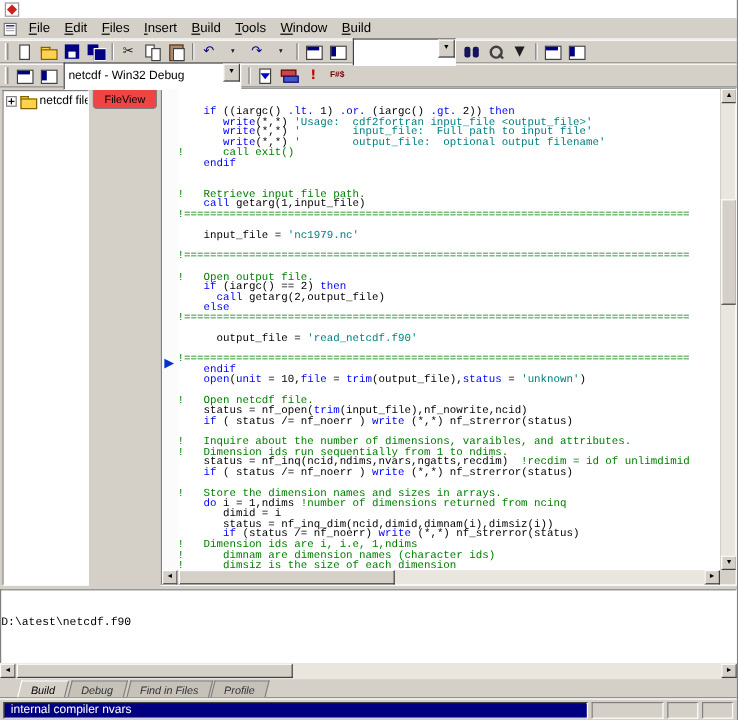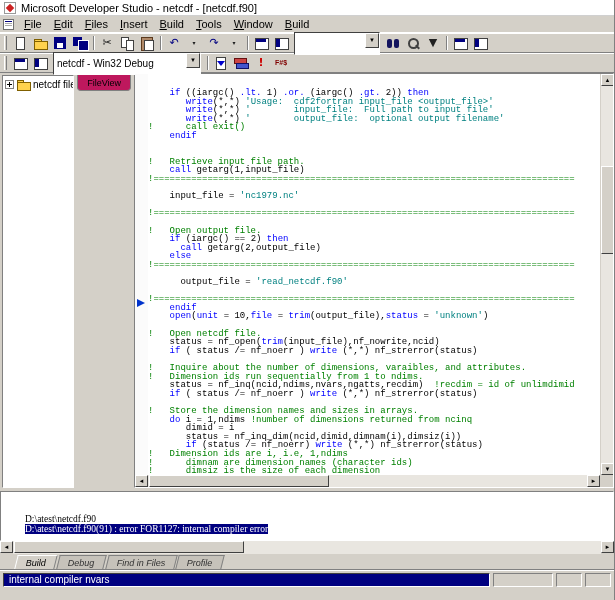--- a/index.html
+++ b/index.html
@@ -63,21 +63,21 @@
   .left{width:131px;display:flex;flex-direction:row}
   .tree{flex:1;margin:2px 0 0 2px;background:#fff;border:1px solid;border-color:#808080 #fff #fff #808080;overflow:hidden;padding:1px}
   .treeitem{display:flex;align-items:center;gap:3px;padding:2px 1px;font-size:10px;white-space:nowrap}
   .plusbox{width:9px;height:9px;background:#fff;border:1px solid #808080;position:relative;flex:0 0 auto}
   .plusbox::before{content:"";position:absolute;left:1px;top:3px;width:5px;height:1px;background:#000}
   .plusbox::after{content:"";position:absolute;left:3px;top:1px;width:1px;height:5px;background:#000}
   .mini-folder{width:13px;height:10px;position:relative;flex:0 0 auto}
   .mini-folder::before{content:"";position:absolute;left:0;top:0;width:5px;height:3px;background:#ffd24d;border:1px solid #806000;border-bottom:none}
   .mini-folder::after{content:"";position:absolute;left:0;top:2px;width:12px;height:7px;background:#ffd24d;border:1px solid #806000}
   .tabstrip{height:18px;display:flex;align-items:stretch;padding:1px 0 0 3px}
-  .wtab{font-size:9px;padding:1px 9px 0 9px;background:#be185d;border:1px solid #808080;border-top:1px solid #d4d0c8;border-radius:0 0 4px 4px;display:flex;align-items:center;gap:3px}
+  .wtab{font-size:9px;padding:1px 9px 0 9px;background:#ef4444;border:1px solid #808080;border-top:1px solid #d4d0c8;border-radius:0 0 4px 4px;display:flex;align-items:center;gap:3px}
   .vsplit{width:3px}
 
   .editorwrap{flex:1;display:flex;flex-direction:column;border:1px solid;border-color:#808080 #fff #fff #808080;background:#fff}
   .edrow{flex:1;display:flex;overflow:hidden}
   .selmargin{width:13px;background:#fbfbfb;position:relative;flex:0 0 auto}
   .marker{position:absolute;left:2px;width:0;height:0;border-left:8px solid #0033cc;border-top:4px solid transparent;border-bottom:4px solid transparent}
   .code{flex:1;font-family:"Liberation Mono",monospace;font-size:9px;line-height:8.6px;white-space:pre;overflow:hidden;padding-top:15px}
   .cl{height:8.6px}
   .t-k{color:#0000ff}.t-c{color:#008000}.t-s{color:#008080}.t-p{color:#000}
 
@@ -86,42 +86,41 @@
   .sbtn{width:13px;height:12px;background:#d4d0c8;border:1px solid;border-color:#fff #404040 #404040 #fff;display:flex;align-items:center;justify-content:center;font-size:6px;color:#000;flex:0 0 auto}
   .vscroll .sbtn{position:absolute;left:0}
   .vthumb{position:absolute;left:0;width:13px;background:#d4d0c8;border:1px solid;border-color:#fff #404040 #404040 #fff}
   .hscrollrow{height:12px;display:flex;flex:0 0 auto}
   .hscroll{flex:1;background:#e9e6e0;position:relative}
   .hthumb{position:absolute;top:0;height:12px;background:#d4d0c8;border:1px solid;border-color:#fff #404040 #404040 #fff}
   .corner{width:13px;height:12px;background:#d4d0c8;flex:0 0 auto}
 
   
   .hsplit{height:3px;background:#d4d0c8}
-  .output{height:50px;background:#fff;border:1px solid;border-color:#808080 #fff #fff #808080;font-family:Liberation Serif, serif;font-size:9.5px;line-height:10.3px;white-space:pre;overflow:hidden;padding:1px 0 0 24px}
+  .output{height:62px;background:#fff;border:1px solid;border-color:#808080 #fff #fff #808080;font-family:Liberation Mono, monospace;font-size:9.5px;line-height:10.3px;white-space:pre;overflow:hidden;padding:1px 0 0 0}
   .oline{height:10.3px}
   .oline .err{background:#000080;color:#fff}
   .outscroll{height:13px;display:flex;background:#d4d0c8}
   .outscroll .hscroll{margin:0}
   .outtabs{height:16px;display:flex;align-items:stretch;gap:2px;padding:1px 0 0 16px;background:#d4d0c8;border-bottom:1px solid #808080}
   .otab{font-size:9px;font-style:italic;padding:1px 9px 0 9px;background:#c6c2ba;border:1px solid #808080;border-bottom:none;transform:skewX(-14deg);color:#333;display:flex;align-items:center}
   .otab>span{display:inline-block;transform:skewX(14deg)}
   .otab.active{background:#d4d0c8;color:#000;border-top-color:#fff;border-left-color:#fff}
 
   
   .status{height:18px;display:flex;align-items:center;gap:3px;padding:1px 3px;background:#d4d0c8;border-top:1px solid #fff}
   .msg{width:488px;height:14px;background:#000080;color:#fff;font-size:10px;display:flex;align-items:center;padding:0 5px;border:1px solid;border-color:#404040 #fff #fff #404040;white-space:nowrap;overflow:hidden}
   .pane{height:14px;background:#d4d0c8;border:1px solid;border-color:#808080 #fff #fff #808080}
   .p1{width:60px;margin-left:auto}.p2{width:26px}.p3{width:26px}
 </style>
 </head>
 <body>
 
 <div class="titlebar">
   <span class="appicon"></span>
-  <span class="titletext">Microsoft Developer Studio - netcdf - [netcdf.f90]</span>
 </div>
 
 <div class="menubar">
   <span class="mdiicon"></span>
   <span style="display:flex">
       <span class="mitem">File</span>
       <span class="mitem">Edit</span>
       <span class="mitem">Files</span>
       <span class="mitem">Insert</span>
       <span class="mitem">Build</span>
@@ -266,21 +265,21 @@
         <span class="hthumb" style="left:1px;width:180px"></span>
       </span>
       <span class="sbtn">►</span>
       <span class="corner"></span>
     </div>
   </div>
 </div>
 
 <div class="hsplit"></div>
 <div class="output">
-  <div><div class="oline"><span>D:\atest\netcdf.f90</span></div><div class="oline"><span class="err">D:\atest\netcdf.f90(91) : error FOR1127: internal compiler error</span></div></div>
+  <div><div class="oline"><span>D:\atest\netcdf.f90</span></div></div>
 </div>
 <div class="outscroll">
   <span class="sbtn">◄</span>
   <span class="hscroll">
     <span class="hthumb" style="left:1px;width:230px"></span>
   </span>
   <span class="sbtn">►</span>
 </div>
 <div class="outtabs">
     <span class="otab active">

